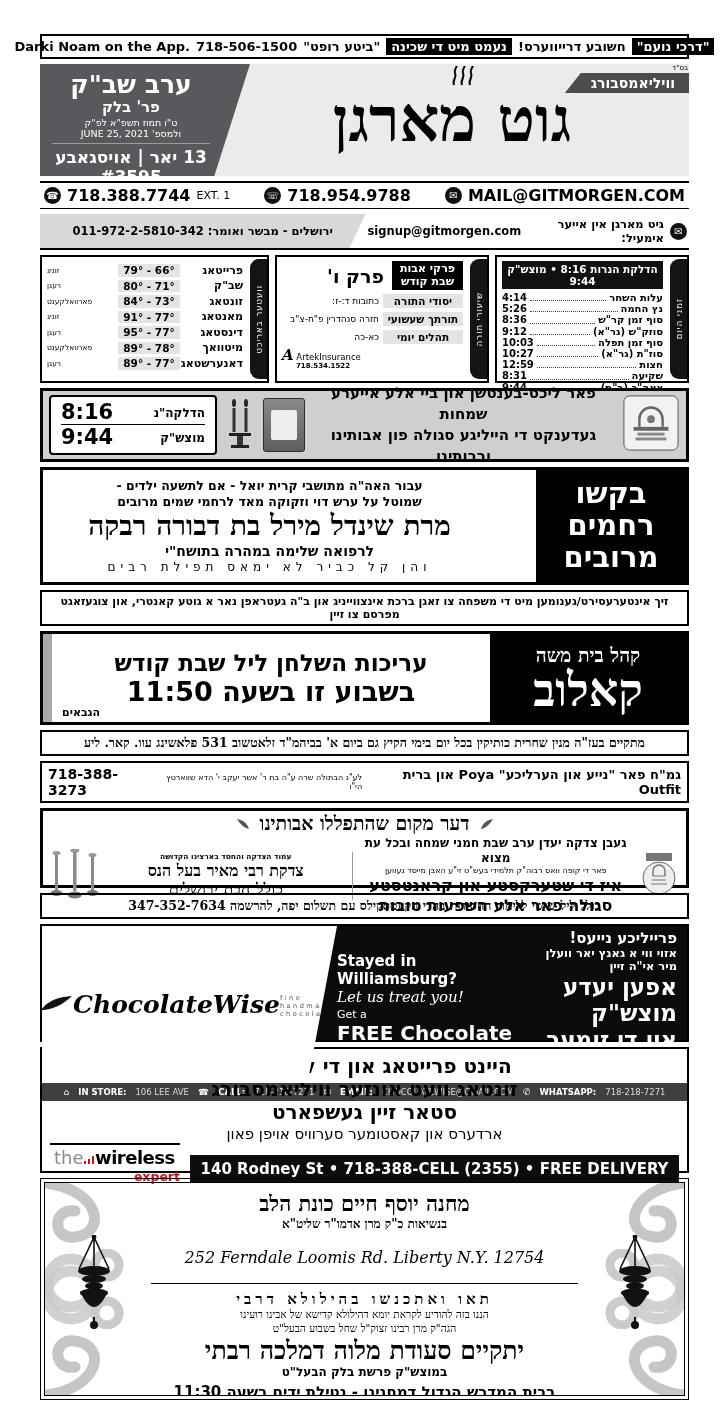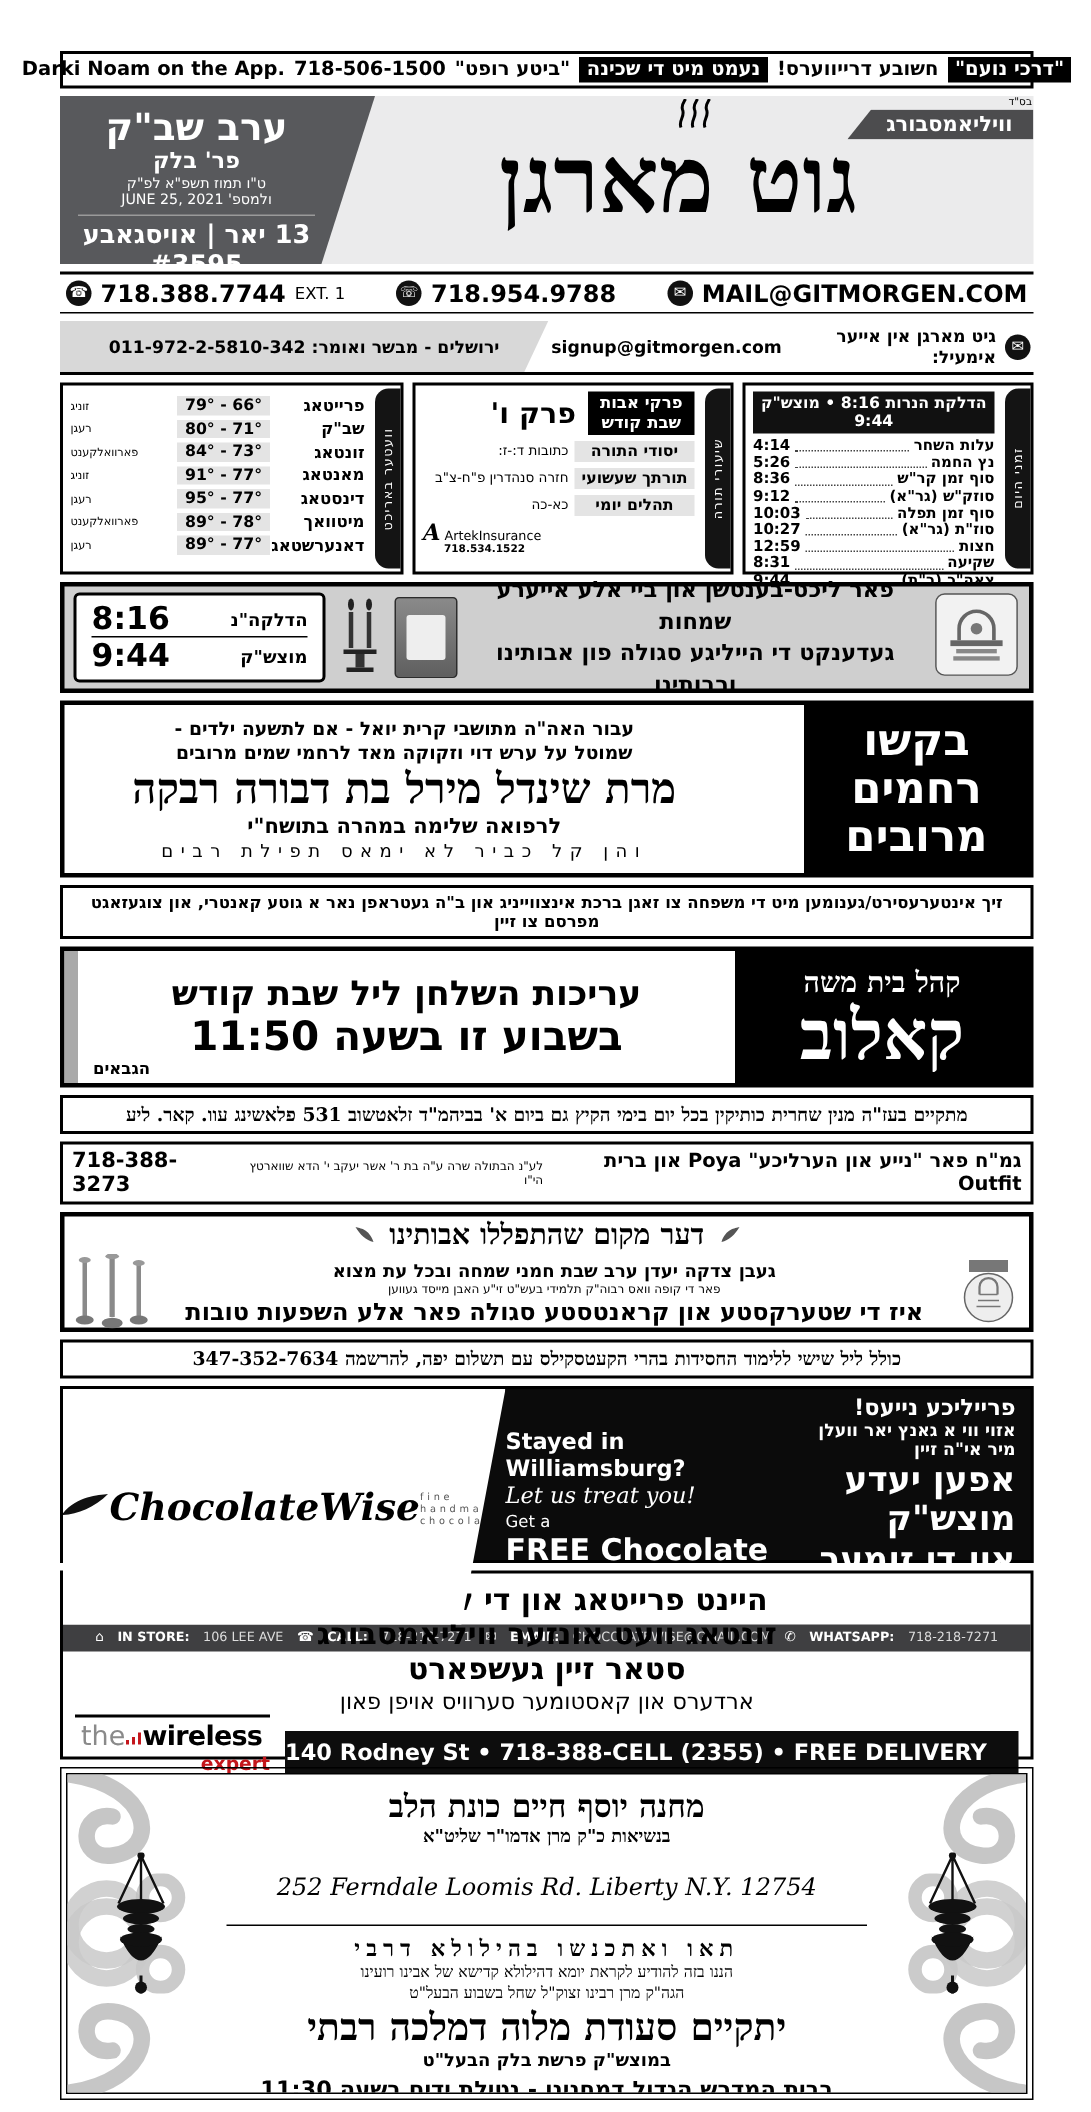--- a/index.html
+++ b/index.html
@@ -158,21 +158,21 @@
   .wire-left{width:225px;border:2px solid #000;padding:4px 8px;text-align:center;direction:rtl;font-size:13px;
              align-self:flex-start;line-height:1.35;}
   .wl1{font-weight:bold;}
   .wire-bottom{display:flex;align-items:flex-end;gap:10px;}
   .wlogo{width:130px;padding:0 0 4px 4px;line-height:1;border-top:2px solid #000;padding-top:4px;}
   .wlogo .the{color:#8a8a8a;font-size:18px;}
   .wlogo .wword{font-weight:bold;font-size:18px;letter-spacing:-.5px;}
   .wlogo .expert{color:#c4161c;font-size:12.5px;font-weight:bold;display:block;text-align:right;margin-top:-1px;}
   .bars{display:inline-flex;align-items:flex-end;gap:1.5px;margin:0 1px 8px 0;}
   .bars i{display:block;width:2.5px;background:#c4161c;}
-  .wire-bar{flex:1;background:#0d0d0d;color:#fff;text-align:left;font-weight:bold;font-size:15px;
+  .wire-bar{flex:1;background:#0d0d0d;color:#fff;text-align:center;font-weight:bold;font-size:15px;
             padding:5px 0;margin-bottom:5px;}
 
   
   .hilula{border:1px solid #000;padding:3px;flex:1;min-height:0;}
   .hl-inner{border:1px solid #000;height:100%;position:relative;padding:8px 86px 4px;text-align:center;
             direction:rtl;overflow:hidden;}
   .corner{position:absolute;opacity:.85;}
   .lamp{position:absolute;top:52px;}
   .h-camp{font-size:21px;font-weight:bold;font-family:"DejaVu Serif",serif;}
   .h-nesius{font-size:12px;font-weight:bold;font-family:"DejaVu Serif",serif;}
@@ -474,20 +474,25 @@
             <circle cx="21" cy="26" r="16" fill="#eee" stroke="#666"></circle>
             <path d="M13 32 h16 M14 28 h14 M15 24 h12" stroke="#777"></path>
             <path d="M15 24 v-5 a6 6 0 0 1 12 0 v5" fill="none" stroke="#777" stroke-width="1.5"></path>
           </svg>
       </span>
       <div class="rm-right">
         <div class="rr1">געבן צדקה יעדן ערב שבת חמני שמחה ובכל עת מצוא</div>
         <div class="rr2">פאר די קופה וואס רבוה"ק תלמידי בעש"ט זי"ע האבן מייסד געווען</div>
         <div class="rr3">איז די שטערקסטע און קראנטסטע סגולה פאר אלע השפעות טובות</div>
       </div>
+      <div class="rm-left">
+        <div class="rl-small">עמוד הצדקה והחסד בארצינו הקדושה</div>
+        <div class="rl-big">צדקת רבי מאיר בעל הנס</div>
+        <div class="rl-big">כולל חבת ירושלים</div>
+      </div>
       <span>
         <svg width="52" height="50" viewBox="0 0 52 50">
             <rect x="6" y="4" width="3" height="38" fill="#8a8a8a"></rect>
             <ellipse cx="7.5" cy="44" rx="6" ry="3" fill="#777"></ellipse>
             <ellipse cx="7.5" cy="4" rx="4" ry="2" fill="#999"></ellipse>
             <rect x="24" y="0" width="3.5" height="42" fill="#8a8a8a"></rect>
             <ellipse cx="25.8" cy="46" rx="7" ry="3.5" fill="#777"></ellipse>
             <ellipse cx="25.8" cy="1.5" rx="4.5" ry="2" fill="#999"></ellipse>
             <rect x="42" y="6" width="3" height="36" fill="#8a8a8a"></rect>
             <ellipse cx="43.5" cy="44" rx="6" ry="3" fill="#777"></ellipse>

